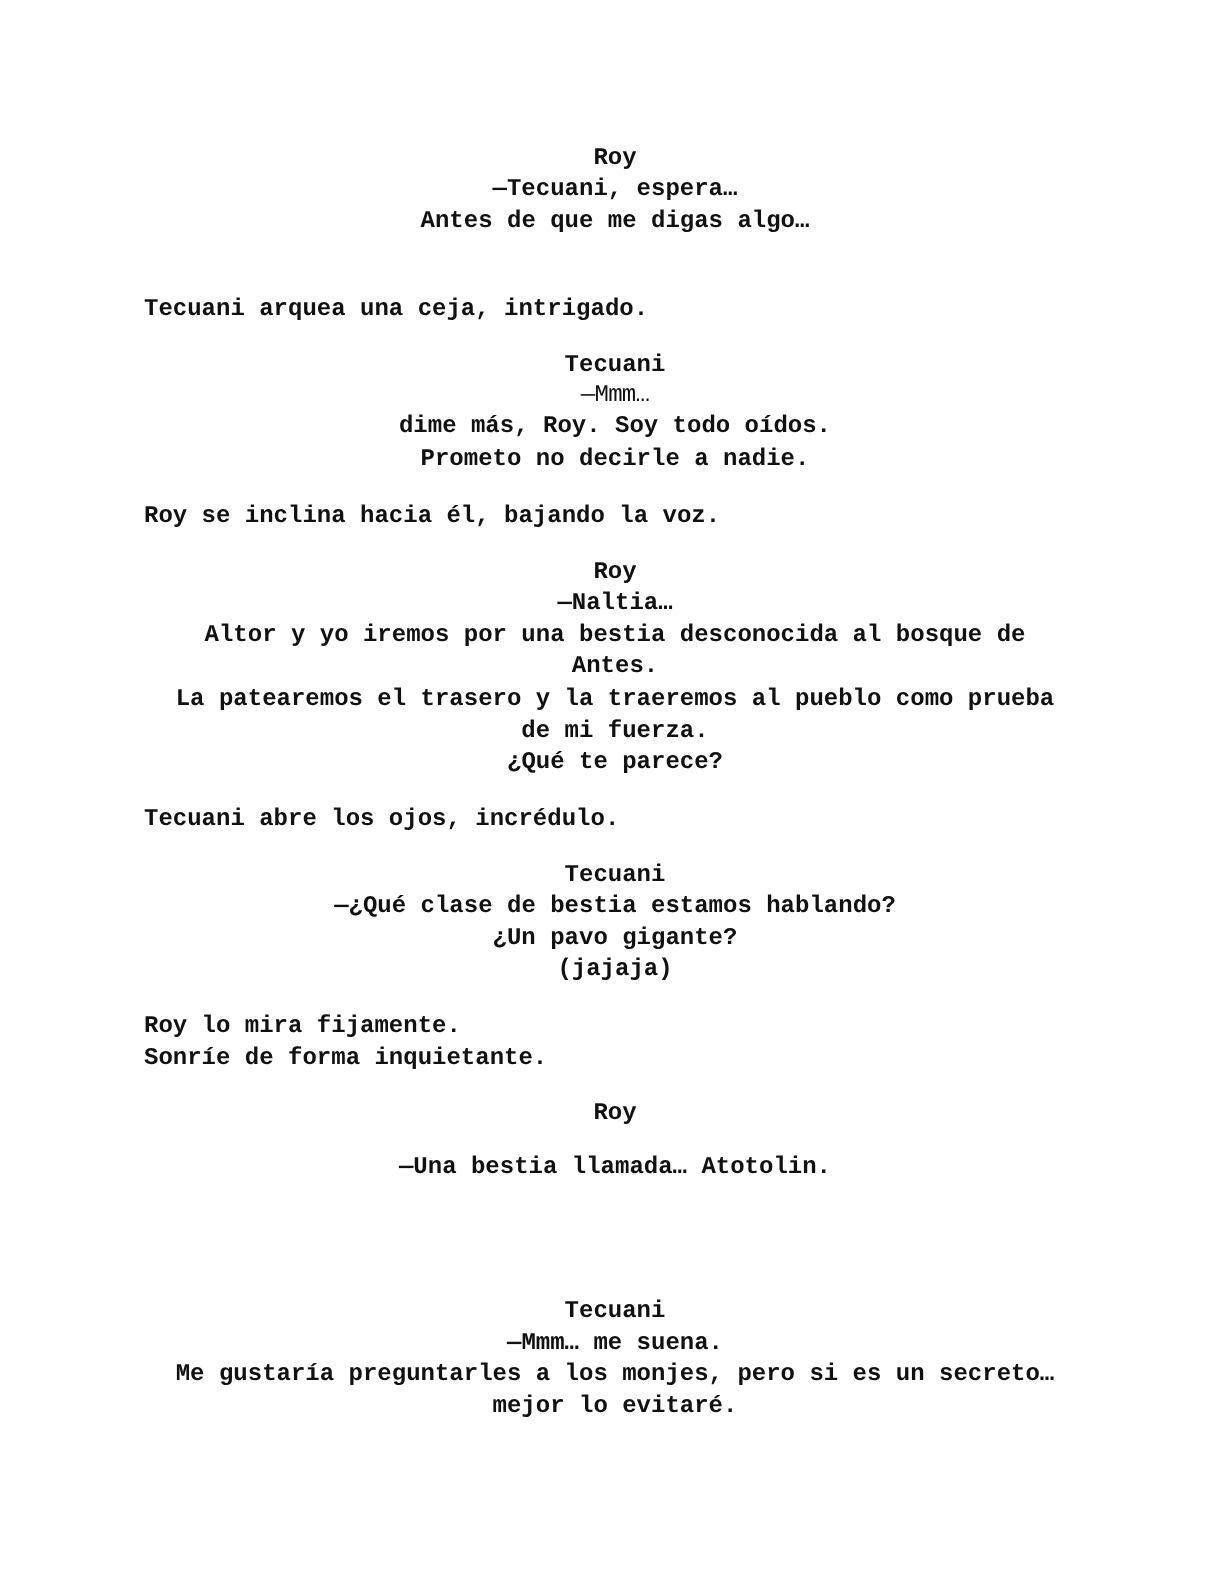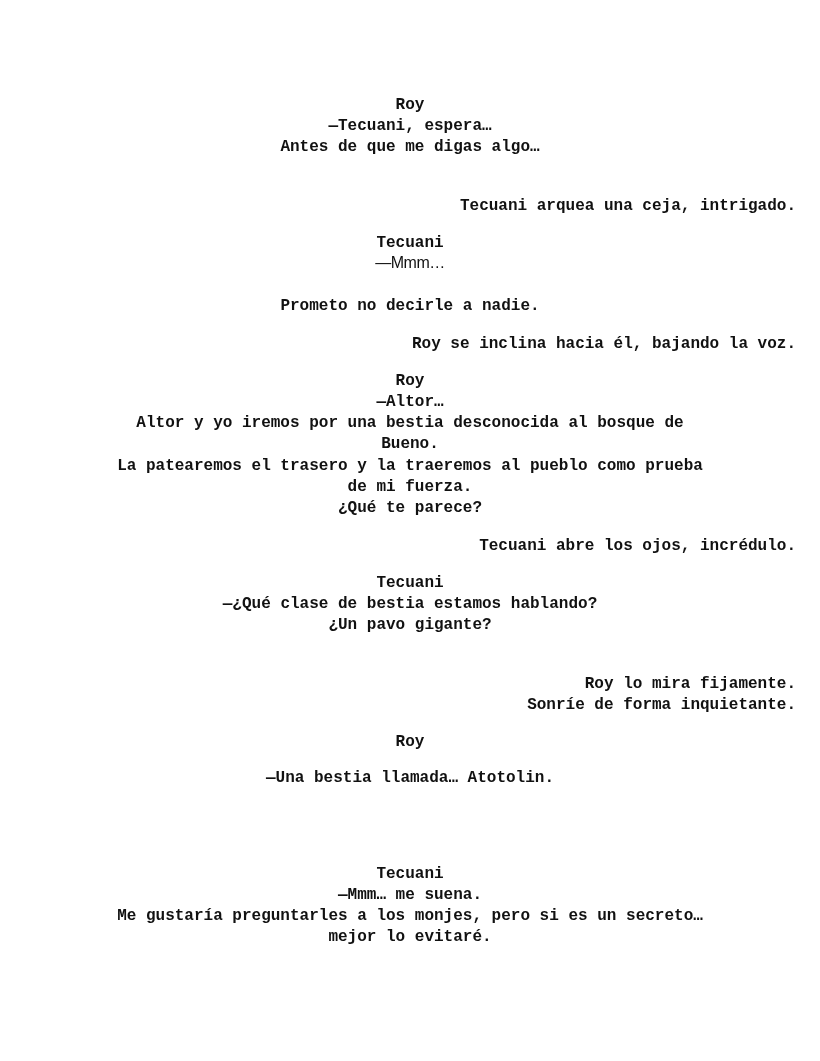--- a/index.html
+++ b/index.html
@@ -8,53 +8,55 @@
     position: absolute; left: 0; top: 0; width: 820px; height: 1061px;
     background: #ffffff; color: #111111;
     font-family: "Liberation Mono", "DejaVu Sans Mono", monospace;
     font-weight: bold; font-size: 16px;
   }
   .line {
     position: absolute; left: 0; width: 820px; height: 20px; line-height: 20px;
     white-space: pre;
   }
   .center { text-align: center; left: 0; width: 820px; }
-  .left { left: 96px; text-align: right; width: 700px; }
-  .narrow { font-family: Liberation Sans, sans-serif; font-weight: normal; letter-spacing: -0.5px; }
+  .left { left: 96px; text-align: left; width: 700px; }
+  .narrow { font-family: Liberation Mono, monospace; font-weight: normal; letter-spacing: -0.5px; }
 </style>
 </head>
 <body>
 
 <div class="page">
 
   <div class="line center" style="top:95px">Roy</div>
   <div class="line center" style="top:116px">—Tecuani, espera…</div>
   <div class="line center" style="top:137px">Antes de que me digas algo…</div>
 
   <div class="line left" style="top:196px">Tecuani arquea una ceja, intrigado.</div>
 
   <div class="line center" style="top:233px">Tecuani</div>
   <div class="line center narrow" style="top:253px">—Mmm…</div>
+  <div class="line center" style="top:274px">dime más, Roy. Soy todo oídos.</div>
   <div class="line center" style="top:296px">Prometo no decirle a nadie.</div>
 
   <div class="line left" style="top:334px">Roy se inclina hacia él, bajando la voz.</div>
 
   <div class="line center" style="top:371px">Roy</div>
-  <div class="line center" style="top:392px">—Altor…</div>
+  <div class="line center" style="top:392px">—Naltia…</div>
   <div class="line center" style="top:413px">Altor y yo iremos por una bestia desconocida al bosque de</div>
-  <div class="line center" style="top:434px">Bueno.</div>
+  <div class="line center" style="top:434px">Antes.</div>
   <div class="line center" style="top:456px">La patearemos el trasero y la traeremos al pueblo como prueba</div>
   <div class="line center" style="top:477px">de mi fuerza.</div>
   <div class="line center" style="top:498px">¿Qué te parece?</div>
 
   <div class="line left" style="top:536px">Tecuani abre los ojos, incrédulo.</div>
 
   <div class="line center" style="top:573px">Tecuani</div>
   <div class="line center" style="top:594px">—¿Qué clase de bestia estamos hablando?</div>
   <div class="line center" style="top:615px">¿Un pavo gigante?</div>
+  <div class="line center" style="top:636px">(jajaja)</div>
 
   <div class="line left" style="top:674px">Roy lo mira fijamente.</div>
   <div class="line left" style="top:695px">Sonríe de forma inquietante.</div>
 
   <div class="line center" style="top:732px">Roy</div>
   <div class="line center" style="top:768px">—Una bestia llamada… Atotolin.</div>
 
 
   <div class="line center" style="top:864px">Tecuani</div>
   <div class="line center" style="top:885px">—Mmm… me suena.</div>

